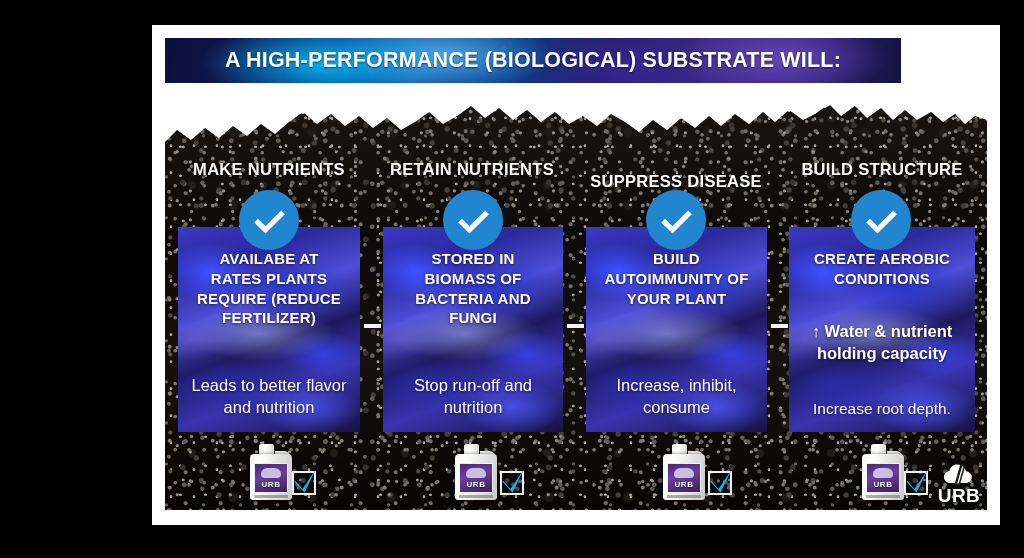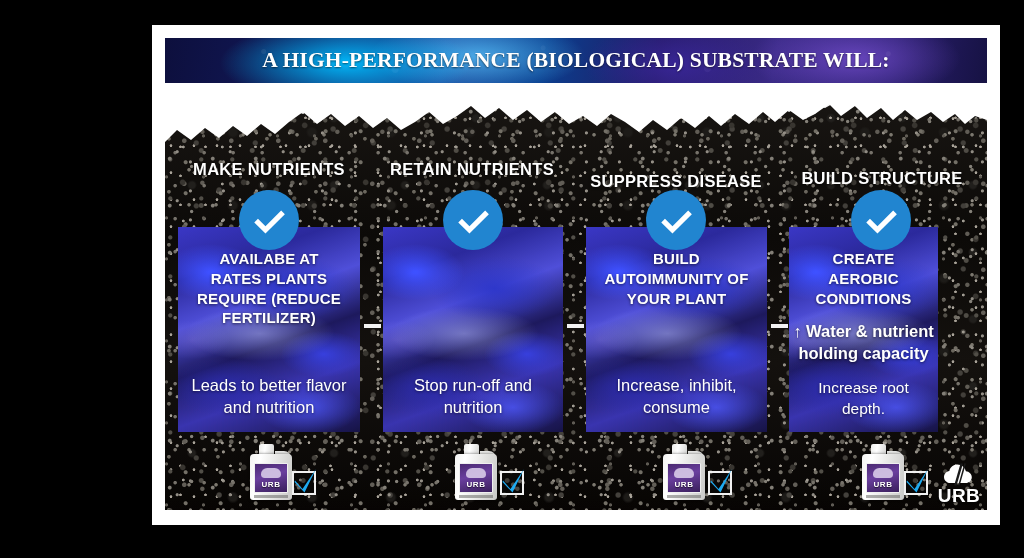--- a/index.html
+++ b/index.html
@@ -8,29 +8,28 @@
   #stage{position:relative;width:1024px;height:558px;background:#000;}
 
   
   .slide-frame{
     position:absolute;left:152px;top:25px;width:848px;height:500px;
     background:#ffffff;box-sizing:border-box;padding:10px;
   }
 
   
   .title-bar{
-    position:absolute;left:165px;top:38px;width:822px;height:45px;
+    position:absolute;left:165px;top:38px;width:736px;height:45px;
     overflow:hidden;
     background:
       radial-gradient(ellipse 180px 60px at 22% 55%, rgba(0,190,255,.95), rgba(0,120,220,0) 70%),
       radial-gradient(ellipse 150px 50px at 38% 40%, rgba(90,200,255,.75), rgba(0,0,0,0) 72%),
       radial-gradient(ellipse 120px 60px at 62% 60%, rgba(60,40,160,.8), rgba(0,0,0,0) 75%),
       radial-gradient(ellipse 140px 55px at 84% 45%, rgba(120,80,210,.75), rgba(0,0,0,0) 75%),
       linear-gradient(100deg,#0d0f3d 0%,#121a5c 18%,#1b4b9e 34%,#0a3f8f 46%,#241a63 60%,#3a2a86 74%,#2a1f6e 88%,#161243 100%);
-    font-family: Liberation Serif, serif;
   }
   .title-bar .noise{
     position:absolute;inset:0;opacity:.30;
     background-image:
       radial-gradient(circle at 12% 30%, rgba(255,255,255,.22) 0 2px, transparent 3px),
       radial-gradient(circle at 28% 70%, rgba(160,220,255,.25) 0 3px, transparent 4px),
       radial-gradient(circle at 46% 22%, rgba(255,255,255,.15) 0 2px, transparent 3px),
       radial-gradient(circle at 66% 68%, rgba(200,170,255,.22) 0 3px, transparent 4px),
       radial-gradient(circle at 88% 35%, rgba(255,255,255,.18) 0 2px, transparent 3px);
   }
@@ -207,21 +206,21 @@
           L480,26 L462,16 L444,8 L426,20 L408,12 L390,22 L372,10 L354,20 L336,8 L318,18 L300,10 L282,22
           L264,14 L246,26 L228,18 L210,28 L192,16 L174,26 L156,14 L138,24 L120,16 L102,30 L84,20 L66,32
           L48,22 L30,34 L12,24 L0,32 Z"></path>
       </svg>
     </div>
   </div>
 
   <div class="col-header" style="left:178px;top:160px;width:182px;">MAKE NUTRIENTS</div>
   <div class="col-header" style="left:381px;top:160px;width:182px;">RETAIN NUTRIENTS</div>
   <div class="col-header" style="left:584px;top:172px;width:184px;">SUPPRESS DISEASE</div>
-  <div class="col-header" style="left:789px;top:169px;width:186px;text-align:center;">BUILD STRUCTURE</div>
+  <div class="col-header" style="left:789px;top:160px;width:186px;text-align:center;">BUILD STRUCTURE</div>
 
   <div class="check-circle" style="left:239px;top:190px;">
     <svg viewBox="0 0 24 24" aria-hidden="true">
         <path fill="#ffffff" d="M20.6 5.3 9.5 16.4 4.2 11.1 1.6 13.7l7.9 7.9L23.2 7.9z"></path>
       </svg>
   </div>
   <div class="check-circle" style="left:443px;top:190px;">
     <svg viewBox="0 0 24 24" aria-hidden="true">
         <path fill="#ffffff" d="M20.6 5.3 9.5 16.4 4.2 11.1 1.6 13.7l7.9 7.9L23.2 7.9z"></path>
       </svg>
@@ -239,32 +238,33 @@
 
   <div class="panel" style="left:178px;width:182px;">
     <div class="panel-inner">
       <div class="panel-title">AVAILABE AT RATES PLANTS REQUIRE (REDUCE FERTILIZER)</div>
       <div class="panel-sub">Leads to better flavor and nutrition</div>
     </div>
   </div>
 
   <div class="panel" style="left:383px;width:180px;">
     <div class="panel-inner">
+      <div class="panel-title">STORED IN BIOMASS OF BACTERIA AND FUNGI</div>
       <div class="panel-sub">Stop run-off and nutrition</div>
     </div>
   </div>
 
   <div class="panel" style="left:586px;width:181px;">
     <div class="panel-inner">
       <div class="panel-title">BUILD AUTOIMMUNITY OF YOUR PLANT</div>
       <div class="panel-sub">Increase, inhibit, consume</div>
     </div>
   </div>
 
-  <div class="panel" style="left:789px;width:149px;">
+  <div class="panel" style="left:789px;width:186px;">
     <div class="panel-inner">
       <div class="panel-title">CREATE AEROBIC CONDITIONS</div>
       <div class="panel-sub-top">↑ Water &amp; nutrient holding capacity</div>
       <div class="panel-sub p4">Increase root depth.</div>
     </div>
   </div>
 
   <div class="sep" style="left:364px;"></div>
   <div class="sep" style="left:567px;"></div>
   <div class="sep" style="left:771px;"></div>

